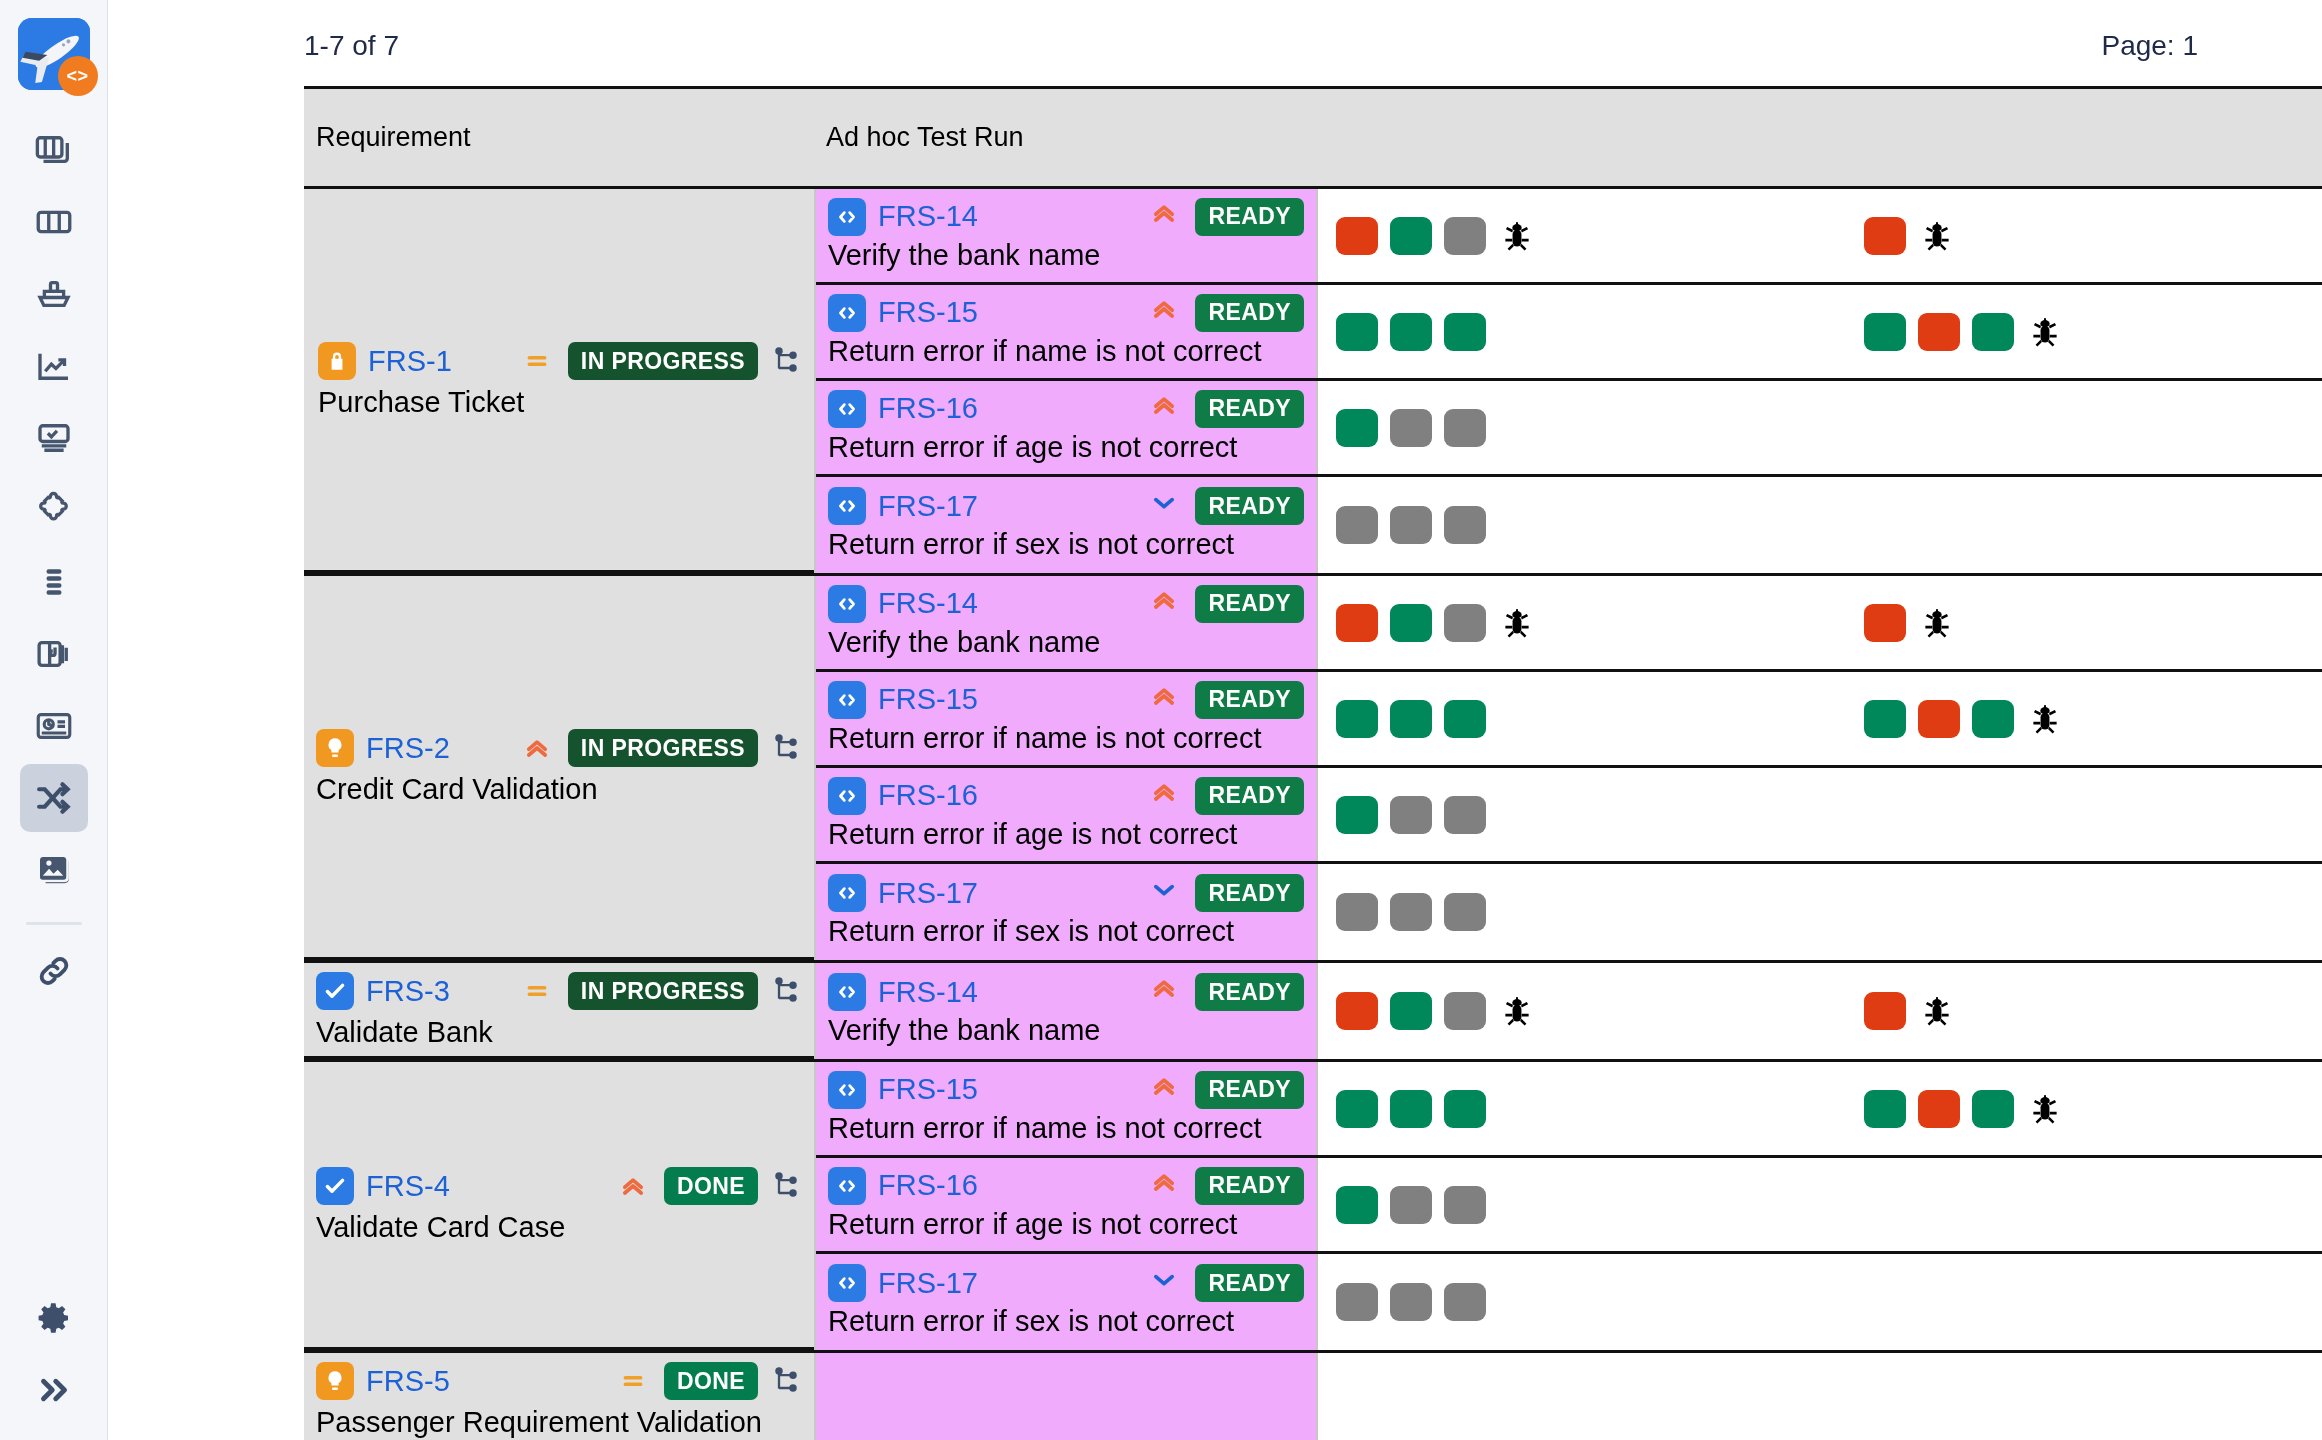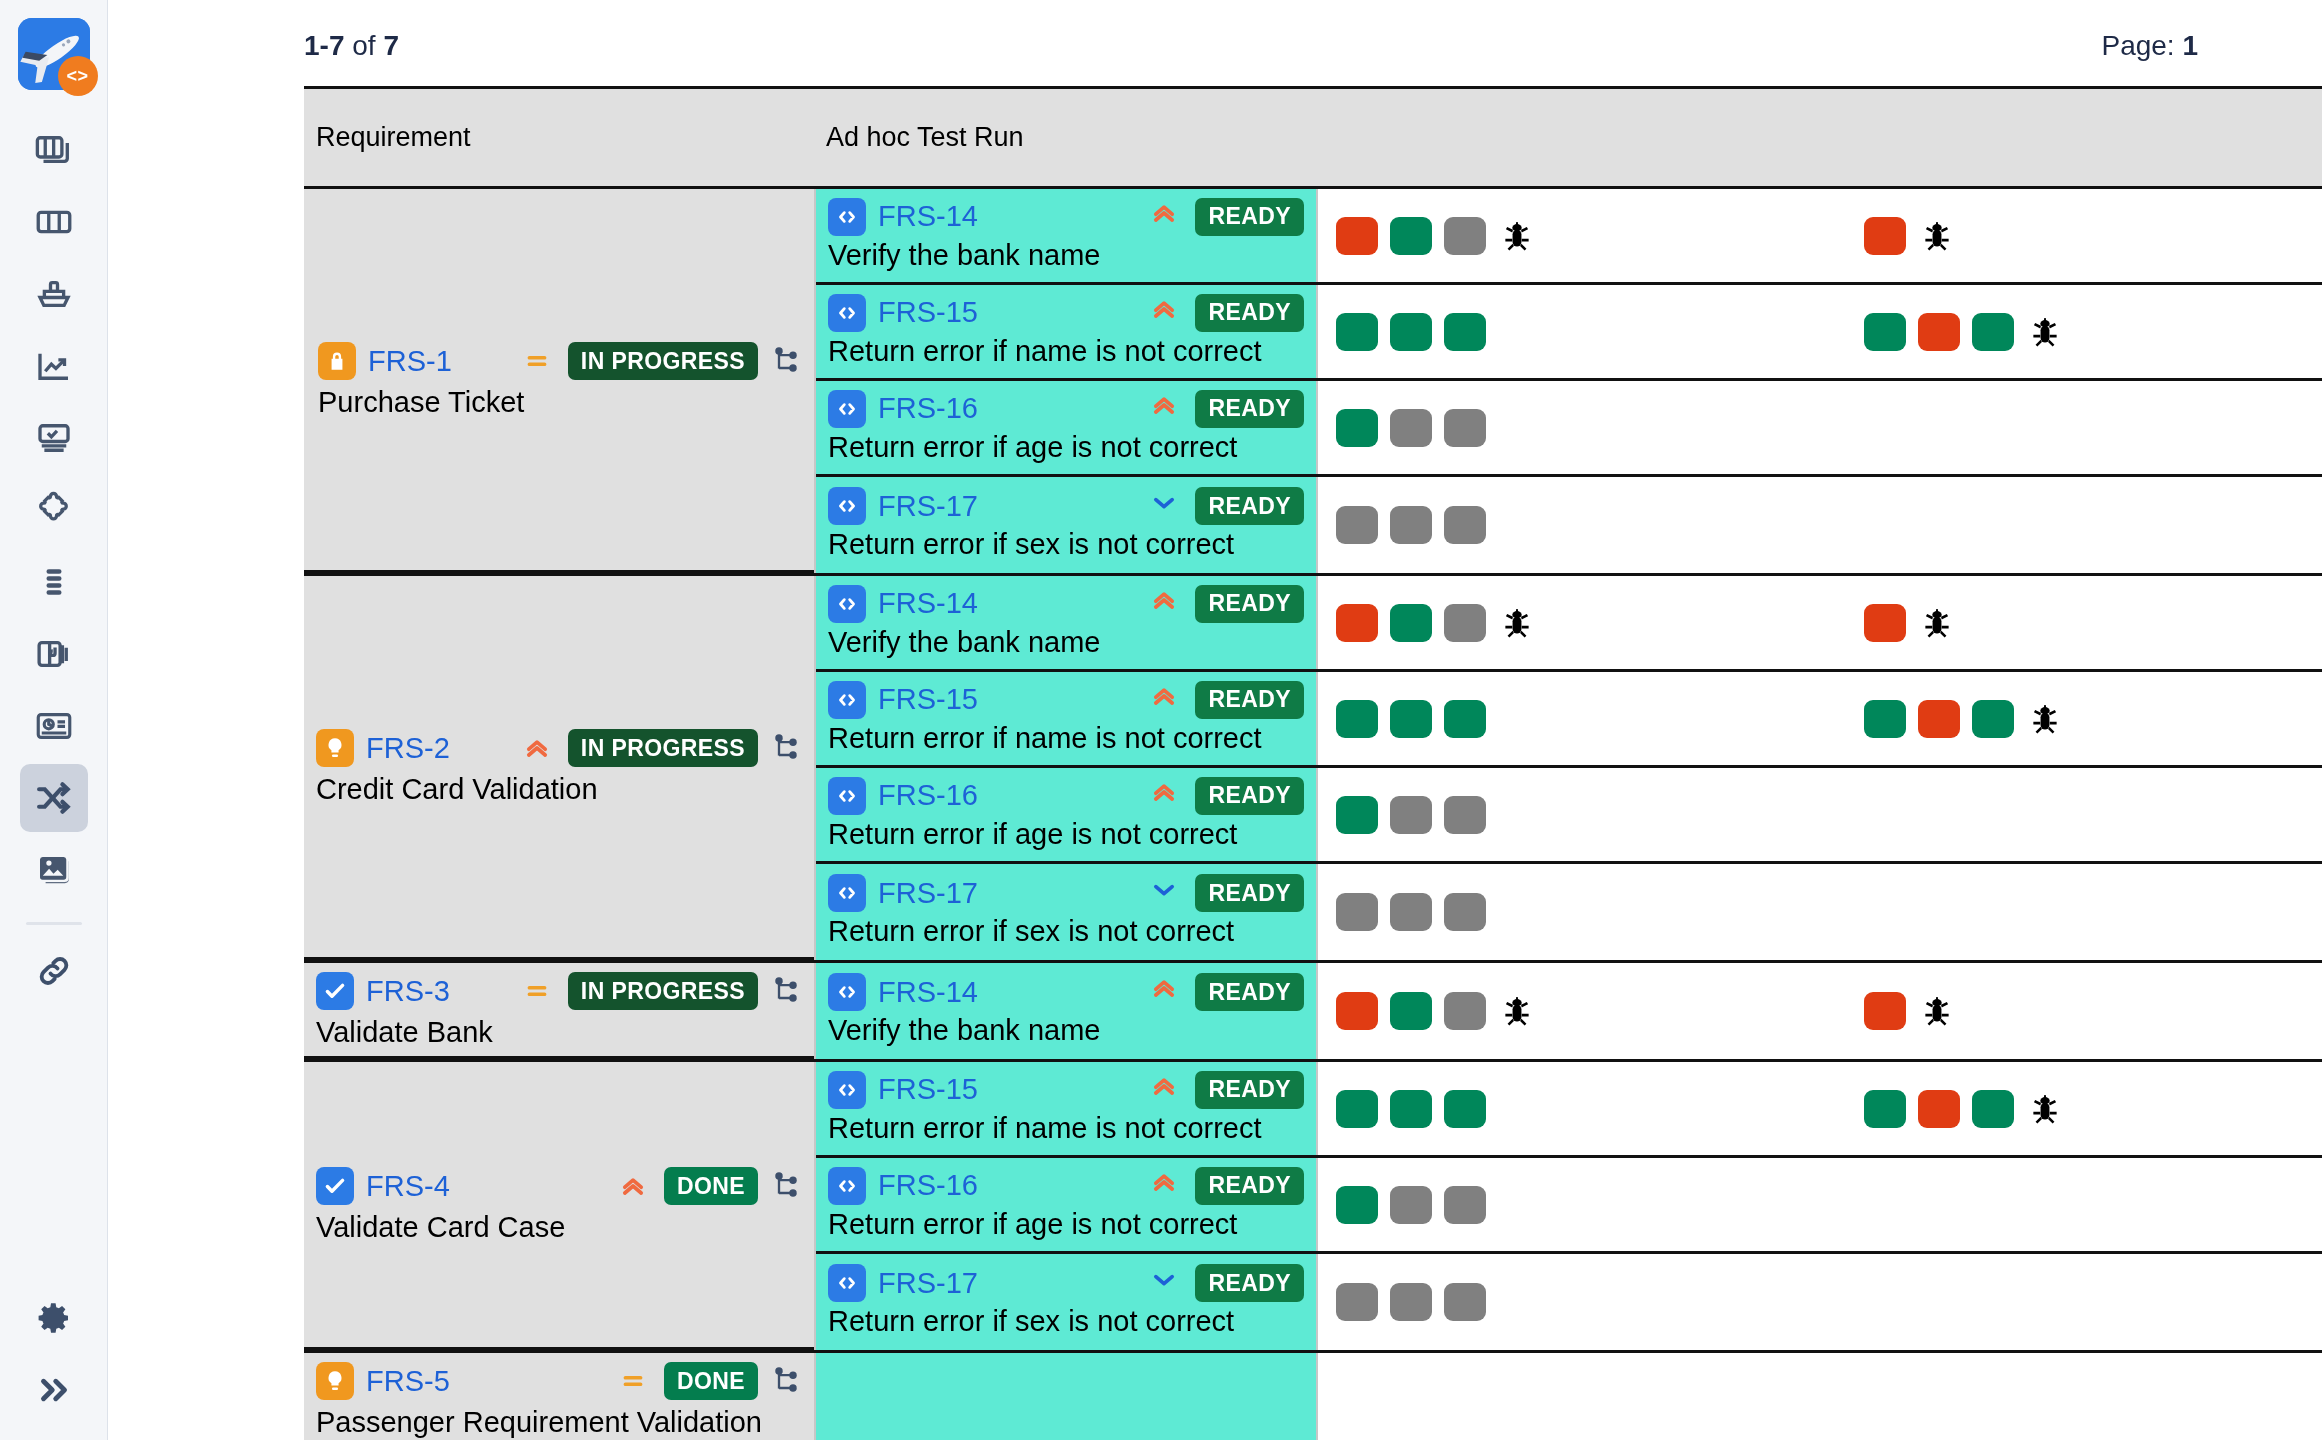--- a/index.html
+++ b/index.html
@@ -46,21 +46,21 @@
   .side-bottom { margin-bottom: 16px; }
 
   
   .main { flex: 1 1 auto; position: relative; padding: 0 60px; }
   .topbar {
     height: 92px; display: flex; align-items: center;
     justify-content: space-between;
     padding: 0 64px 0 136px;
     color: #1e2a47; font-size: 28px;
   }
-  .topbar b { font-weight: bold; }
+  .topbar b { font-weight: normal; }
   .count-label { font-weight: normal; }
 
   
   .grid {
     position: absolute; left: 196px; top: 86px;
     width: 2028px;
     border-top: 3px solid #111;
     border-bottom: 3px solid #111;
     background: #fff;
   }
@@ -108,21 +108,21 @@
   .tc-row {
     display: flex;
     border-bottom: 3px solid #111;
     background: #fbfbfb;
   }
   .tc-row:last-child { border-bottom: none; }
   .tc-cell {
     width: 500px; flex: 0 0 500px;
     padding: 10px 12px 12px 12px;
     display: flex; flex-direction: column; justify-content: center;
-    background: #5eead4;
+    background: #f0abfc;
   }
   .tc-line1 { display: flex; align-items: center; height: 40px; }
   .tc-key { color: #1d61d6; font-size: 29px; margin-left: 12px; }
   .tc-meta { margin-left: auto; display: flex; align-items: flex-start; gap: 14px; }
   .tc-name { font-size: 29px; color: #000; margin-top: 3px; white-space: nowrap; }
 
   .run-cell {
     width: 520px; flex: 0 0 520px;
     border-left: 2px solid #c7c7c7;
     display: flex; align-items: center; padding-left: 18px; gap: 0;

